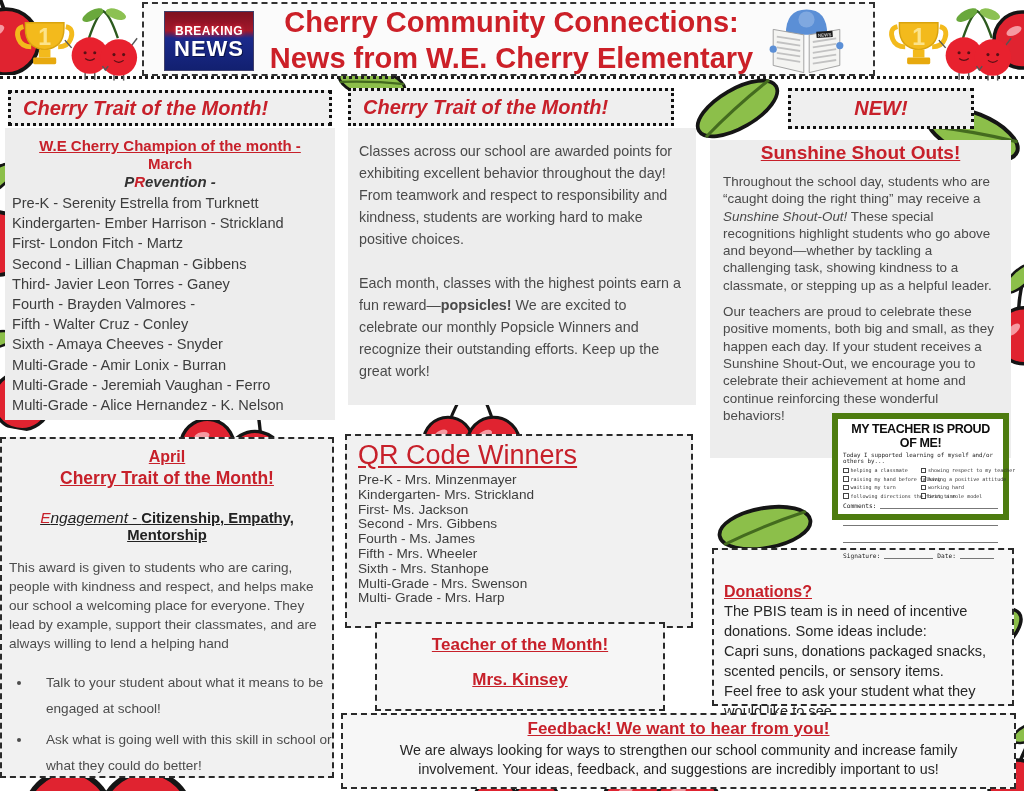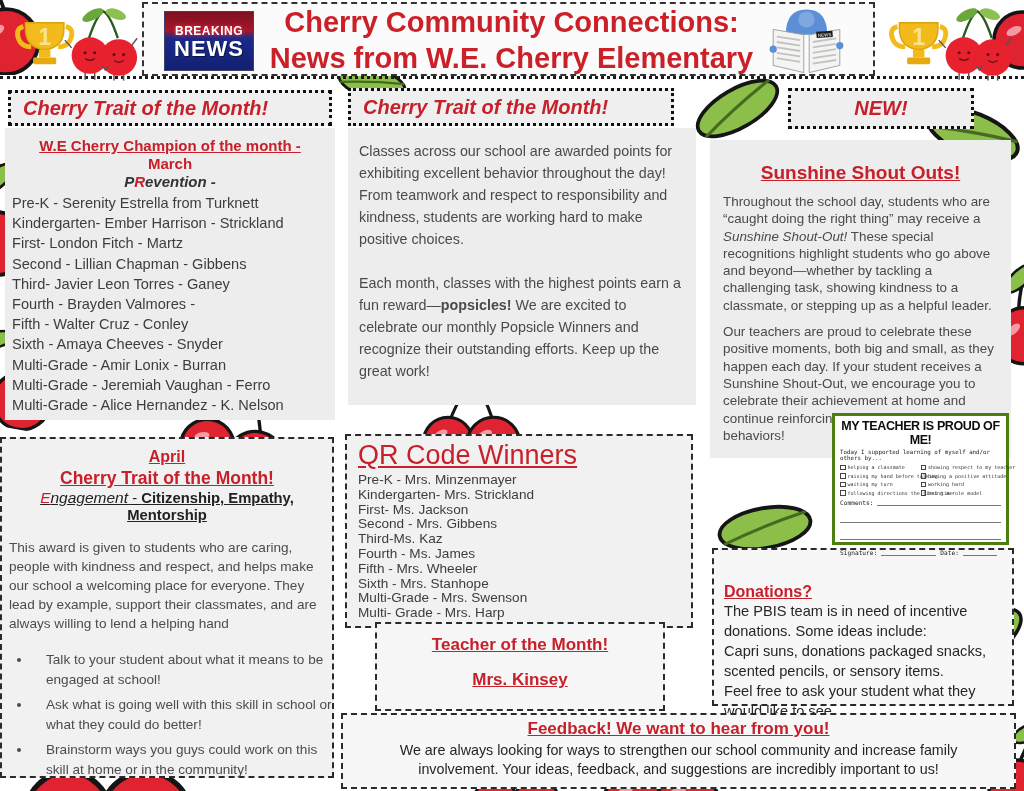--- a/index.html
+++ b/index.html
@@ -30,46 +30,46 @@
   .gray{background:#ededed;}
   .dashedbox{border:2px dashed #2a2a2a;background:#f3f3f3;}
   .champ{ text-align:center;padding-top:9px;}
   .champ .t1{font-size:15px;font-weight:bold;}
   .champ .t2{font-size:15px;font-weight:bold;margin-top:1px;}
   .champ .t3{font-size:15px;font-weight:bold;font-style:italic;color:#333;margin-top:1px;}
   .champ-list{text-align:left;padding:3px 7px 0;font-size:14.6px;line-height:20.2px;color:#3d3d3d;}
   .april{padding-top:9px;text-align:center;}
   .april .m{font-size:16px;font-weight:bold;}
   .april .t{font-size:17.5px;font-weight:bold;margin-top:2px;}
-  .april .eng{font-size:14.8px;color:#222;margin-top:0;text-decoration:underline;}
+  .april .eng{font-size:14.8px;color:#222;margin-top:20px;text-decoration:underline;}
   .april .eng i{font-size:15.5px;}
   .april .eng b{font-weight:bold;}
   .april .body{margin:15px 7px 0;font-size:13.6px;line-height:19px;color:#4c4c4c;text-align:left;}
   .april ul{margin:17px 0 0;padding-left:30px;text-align:left;}
-  .april li{font-size:13.6px;line-height:20px;color:#4c4c4c;margin-bottom:5px;padding-left:14px;}
+  .april li{font-size:13.6px;line-height:26px;color:#4c4c4c;margin-bottom:5px;padding-left:14px;}
   .midbody{padding:12px 11px;font-size:14.3px;line-height:22px;color:#4a4a4a;}
   .midbody .p2{margin-top:22px;}
   .qr{padding:2px 11px;}
   .qr .t{font-size:27px;line-height:34px;}
   .qr-list{font-size:13.6px;line-height:14.8px;color:#3d3d3d;margin-top:1px;}
   .teacher{text-align:center;}
   .teacher .t{margin-top:11px;font-size:17px;font-weight:bold;}
   .teacher .n{margin-top:15px;font-size:17px;font-weight:bold;}
   .newbox{font-size:20px;}
-  .sunshine{padding:22px 13px;}
+  .sunshine{padding:2px 13px;}
   .sunshine .t{text-align:center;font-size:19px;font-weight:bold;}
   .sunshine p{margin:9px 0 0;font-size:13.4px;line-height:17.3px;color:#4a4a4a;}
   .donations{padding:5px 10px;background:#f7f7f7;}
   .donations .t{text-align:left;font-size:16px;font-weight:bold;margin-top:28px;}
   .donations .ln{font-size:14.6px;line-height:19.5px;color:#262626;margin-top:1px;}
   .feedback{text-align:center;background:#f7f7f7;padding-top:4px;}
   .feedback .t{font-size:17px;font-weight:bold;}
   .feedback .b{margin:2px 16px 0;font-size:14.3px;line-height:19px;color:#262626;text-align:center;}
   
-  .form{left:832px;top:413px;width:177px;height:132px;background:#fff;border:3px solid #4d7c0f;
+  .form{left:832px;top:413px;width:177px;height:107px;background:#fff;border:6px solid #4d7c0f;
     z-index:3;padding:3px 5px;font-family:"DejaVu Sans Mono",monospace;}
   .form .ft{font-family:"Liberation Sans",sans-serif;font-weight:900;font-size:12.5px;
     letter-spacing:-0.4px;color:#0c0c0c;text-align:center;line-height:14px;}
   .form .fs{font-size:5.8px;color:#222;margin-top:2px;}
   .fcols{display:flex;margin-top:2px;}
   .fcol{width:50%;}
   .chk{display:flex;align-items:center;font-size:5px;color:#333;line-height:8.5px;white-space:nowrap;}
   .cb{display:inline-block;width:3.5px;height:3.5px;border:0.5px solid #444;margin-right:2px;flex:none;}
   .fl{border-bottom:0.7px solid #777;height:8px;}
   .fcomments{display:flex;align-items:flex-end;font-size:6.2px;color:#222;}
@@ -256,21 +256,20 @@
   </div>
 </div>
 
 <div class="box dashedbox qr" style="left:345px;top:434px;width:348px;height:194px;background:#f1f1f1;">
   <div class="t red u">QR Code Winners</div>
   <div class="qr-list">
       <div>Pre-K -  Mrs.  Minzenmayer</div>
       <div>Kindergarten-  Mrs. Strickland</div>
       <div>First-  Ms. Jackson</div>
       <div>Second -  Mrs. Gibbens</div>
-      <div>Third-Ms.  Kaz</div>
       <div>Fourth -  Ms. James</div>
       <div>Fifth -  Mrs. Wheeler</div>
       <div>Sixth -  Mrs. Stanhope</div>
       <div>Multi-Grade -  Mrs. Swenson</div>
       <div>Multi- Grade -  Mrs.  Harp</div>
     </div>
 </div>
 
 <div class="box dashedbox teacher" style="left:375px;top:622px;width:290px;height:89px;background:#f6f6f6;">
   <div class="t red u">Teacher of the  Month!</div>

